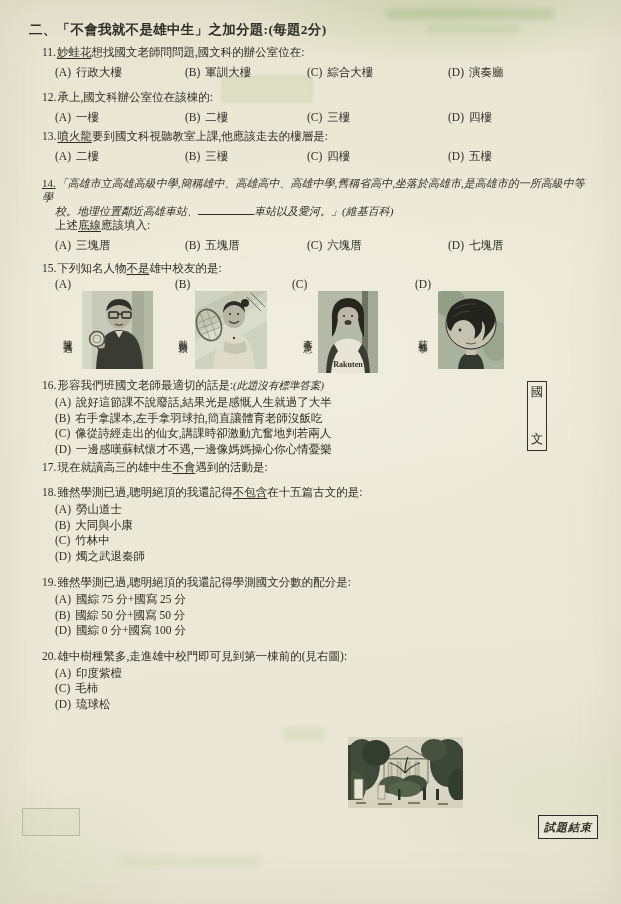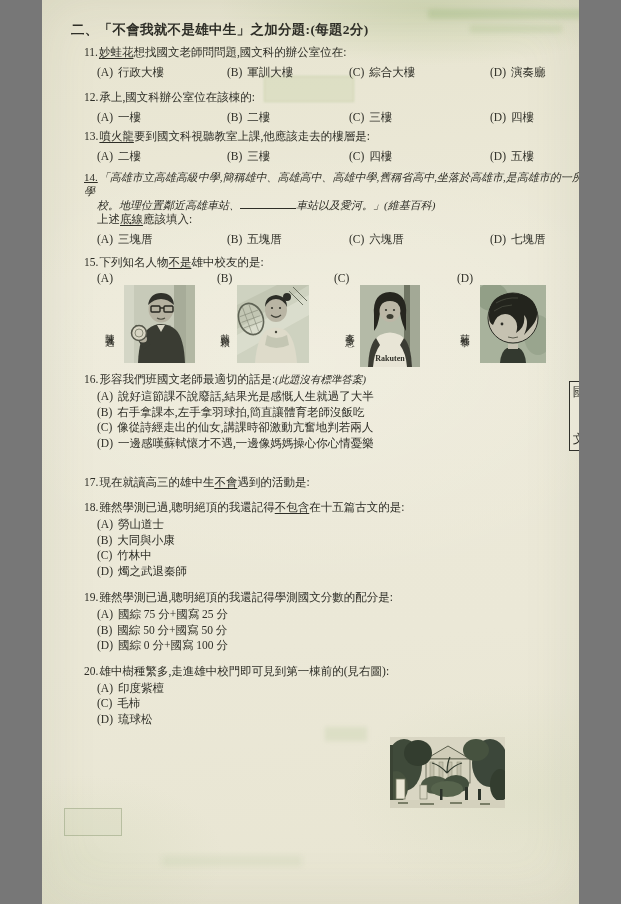--- a/index.html
+++ b/index.html
@@ -1,40 +1,40 @@
 <!DOCTYPE html>
 <html><head>
 <meta charset="utf-8">
 <style>
   * { margin:0; padding:0; box-sizing:border-box; }
   html,body { background:#777; }
   .sheet {
-    position:relative; width:537px; height:904px; overflow:hidden; margin:0 auto;
+    position:relative; width:621px; height:904px; overflow:hidden; margin:0 auto;
     font-family:"Liberation Serif","DejaVu Serif",serif; color:#2e2e27;
     background:
       radial-gradient(ellipse 300px 80px at 72% 1%, rgba(160,185,120,.30), transparent 70%),
       radial-gradient(ellipse 500px 300px at 50% 40%, rgba(255,255,250,.22), transparent 75%),
       radial-gradient(ellipse 260px 160px at 90% 88%, rgba(170,190,140,.12), transparent 70%),
       radial-gradient(ellipse 200px 120px at 8% 95%, rgba(170,190,140,.14), transparent 70%),
       linear-gradient(175deg,#e7e4d0 0%,#ece9d8 30%,#ebe8d7 70%,#e8e5d2 100%);
     box-shadow: inset 0 0 55px rgba(110,115,80,.13);
     padding-left: 9px;
   }
   .content { position:absolute; left:42px; top:22px; width:548px; font-size:11.5px; line-height:15px; }
   .title { font-size:13.5px; font-weight:bold; margin-left:-13px; margin-bottom:8px; letter-spacing:.3px; }
   .qnum { margin-right:1px;text-align:right; }
   .ul { text-decoration:underline; text-underline-offset:2px; }
   .opts { margin-left:13px; }
   .row4 { display:grid; grid-template-columns:130px 122px 141px 1fr; margin-top:5px; }
   .opt .ol { margin-right:5px; }
   .col .opt { display:block; line-height:15.5px; }
   .col { margin-top:2px; }
   .qblock { }
-  #q11{margin-bottom:10px} #q12{margin-bottom:4px} #q13{margin-bottom:6px}
-  #q14{margin-bottom:8px} #q15{margin-bottom:3px} #q16{margin-bottom:24px}
+  #q11{margin-bottom:10px} #q12{margin-bottom:4px} #q13{margin-bottom:12px}
+  #q14{margin-bottom:8px} #q15{margin-bottom:3px} #q16{margin-bottom:3px}
   #q17{margin-bottom:10px} #q18{margin-bottom:11px} #q19{margin-bottom:10px}
   .kai { font-style:italic; }
   .quote { line-height:14px; font-size:11px; }
   .upright { font-style:normal;text-decoration:underline; }
   .indent { margin-left:13px; }
   .blank { display:inline-block; width:56px; height:10px; border-bottom:1.2px solid #2e2e27; }
   .note { font-style:italic; font-size:10.5px; }
   .photo-strip { position:relative; height:99px; }
   .pletter { position:absolute; top:1px; }
   .photo { position:absolute; top:15px; line-height:0; }

